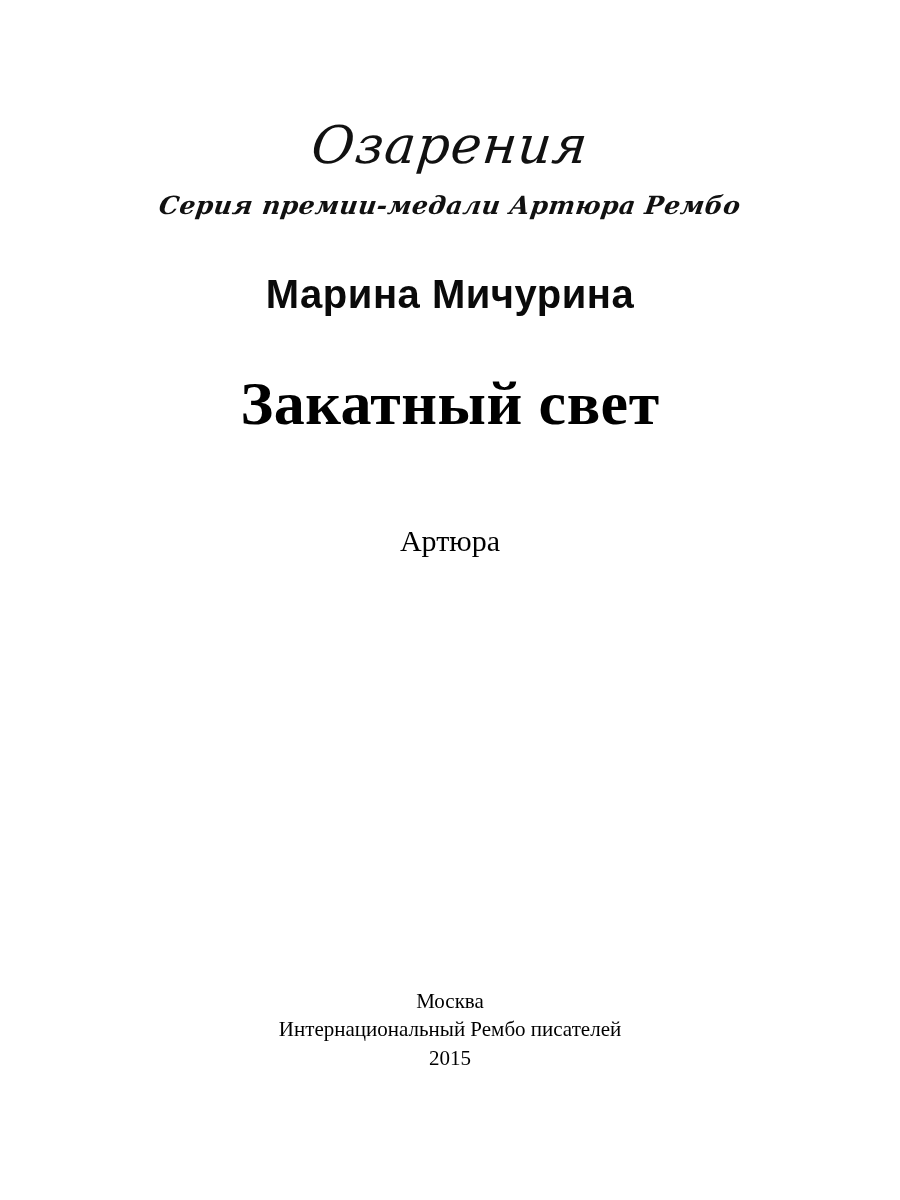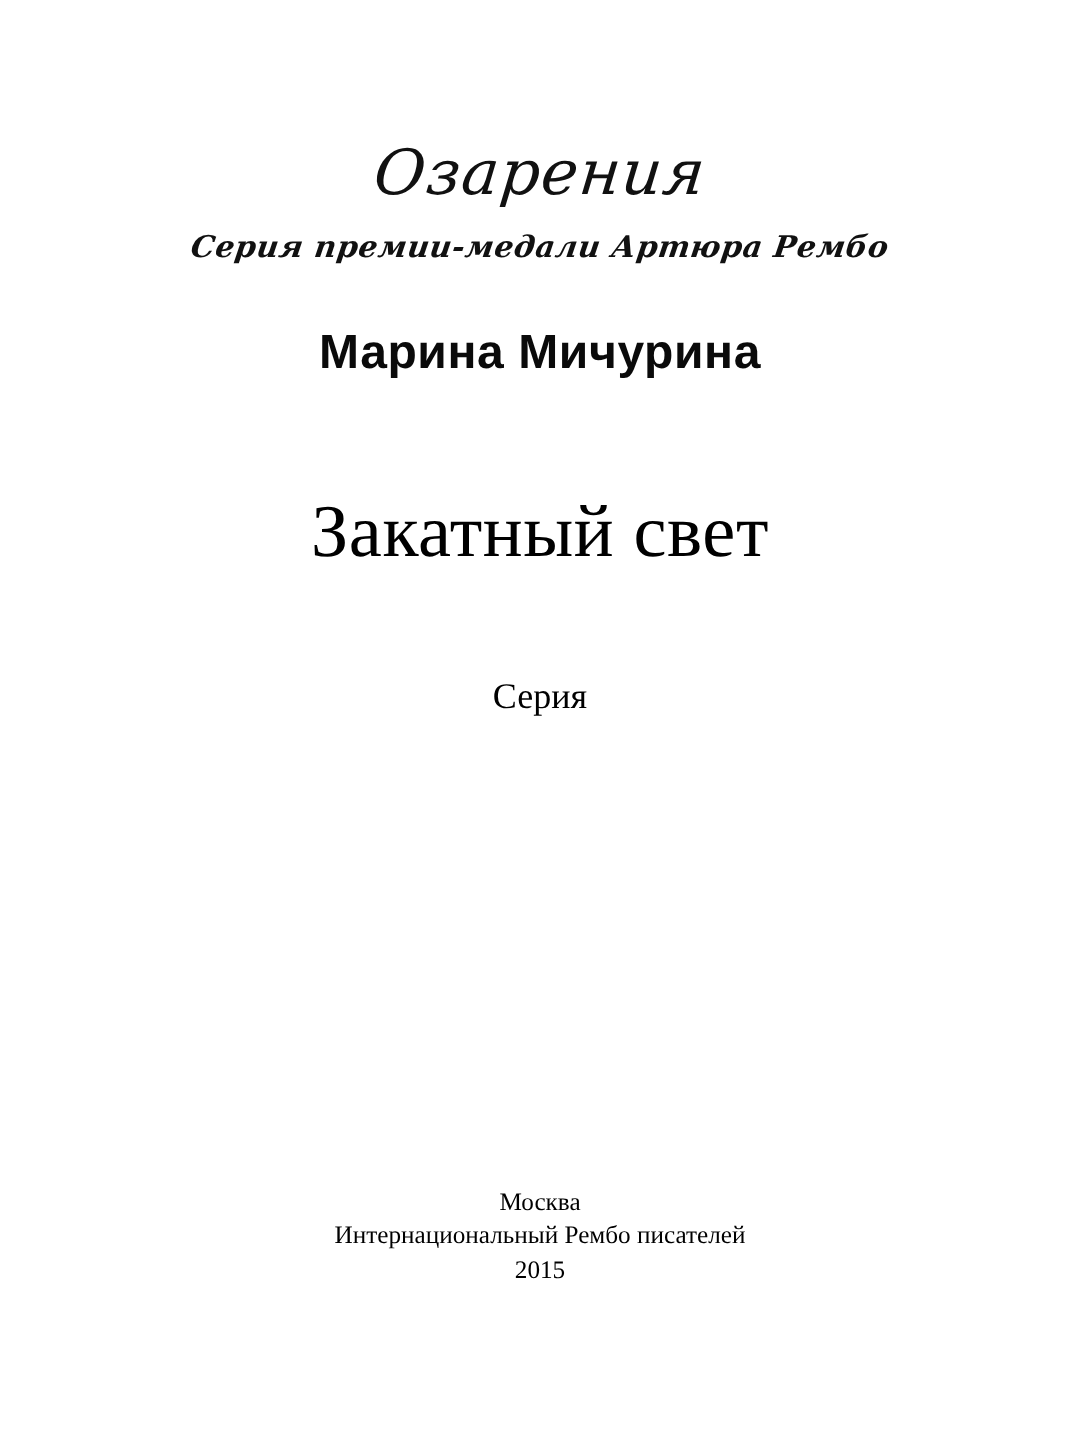--- a/index.html
+++ b/index.html
@@ -61,23 +61,23 @@
     font-family: "Liberation Sans", sans-serif;
     font-weight: 700;
     font-size: 40px;
     letter-spacing: 0.5px;
     color: #0a0a0a;
     text-align: center;
   }
 
   
   .book-title {
-    margin-top: 91px;
+    margin-top: 51px;
     font-family: "Liberation Serif", serif;
-    font-weight: 400;
+    font-weight: 700;
     font-size: 62px;
     letter-spacing: 0.5px;
     color: #000000;
     text-align: center;
   }
 
   
   .genre {
     margin-top: 44px;
     font-family: "Liberation Serif", serif;
@@ -108,21 +108,21 @@
 
   <div class="series-block">
     <div class="series-name">Озарения</div>
     <div class="series-subtitle">Серия премии-медали Артюра Рембо</div>
   </div>
 
   <div class="author">Марина Мичурина</div>
 
   <h1 class="book-title">Закатный свет</h1>
 
-  <div class="genre">Серия</div>
+  <div class="genre">Артюра</div>
 
   <div class="imprint">
     <div>Москва</div>
     <div>Интернациональный Рембо писателей</div>
     <div>2015</div>
   </div>
 
 </div>
 
 </body></html>

